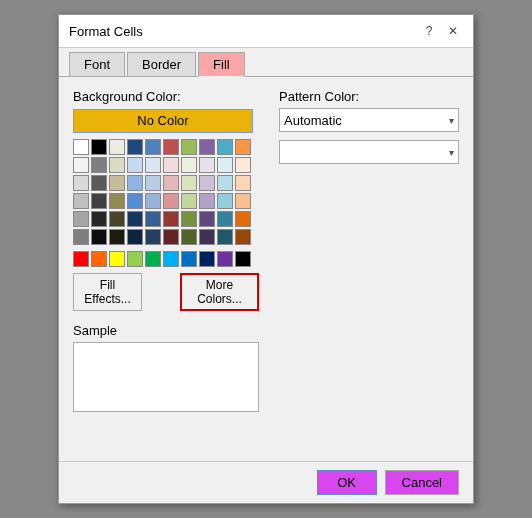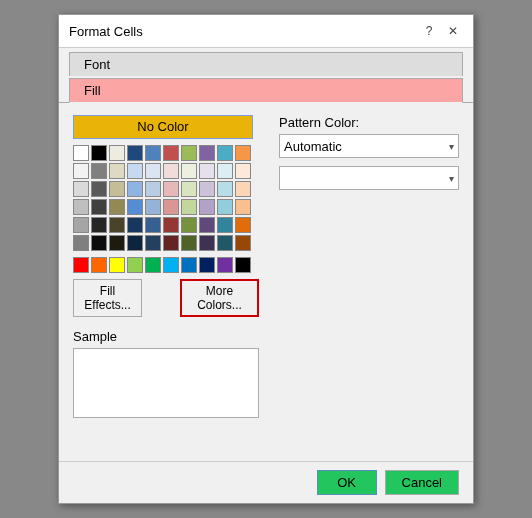--- a/index.html
+++ b/index.html
@@ -48,21 +48,20 @@
       font-size: 12px;
       cursor: pointer;
       color: #444;
     }
     .tabs {
       display: flex;
       background: #f0f0f0;
       border-bottom: 1px solid #aaa;
       padding: 4px 10px 0;
       gap: 2px;
-      flex-direction: column;
     }
     .tab {
       padding: 4px 14px;
       border: 1px solid #aaa;
       border-bottom: none;
       background: #ddd;
       cursor: pointer;
       font-size: 13px;
       color: #000;
     }
@@ -185,21 +184,21 @@
       display: flex;
       justify-content: flex-end;
       align-items: center;
       padding: 8px 14px;
       gap: 8px;
       border-top: 1px solid #ccc;
     }
     .btn-footer {
       padding: 4px 16px;
       border: 1px solid #aaa;
-      background: #22c55e;
+      background: #d946ef;
       cursor: pointer;
       font-size: 13px;
       min-width: 60px;
     }
     .btn-footer.clear-btn {
       background: #f0f0f0;
       color: #888;
     }
     .btn-footer.ok-btn {
       border: 1px solid #5a8fc4;
@@ -214,26 +213,28 @@
   <div class="title-bar">
     <span class="title-bar-left">Format Cells</span>
     <div class="title-bar-icons">
       <div class="title-icon">?</div>
       <div class="title-icon">✕</div>
     </div>
   </div>
 
   <div class="tabs">
     <div class="tab">Font</div>
+    <div class="tab">Border</div>
     <div class="tab active">Fill</div>
   </div>
 
   <div class="content">
 
     <div class="left-panel">
+      <div class="section-label">Background Color:</div>
       <div class="no-color-btn">No Color</div>
 
       <div class="color-grid">
         <div class="color-row">
           <div class="color-cell" style="background:#ffffff"></div>
           <div class="color-cell" style="background:#000000"></div>
           <div class="color-cell" style="background:#eeece1"></div>
           <div class="color-cell" style="background:#1f497d"></div>
           <div class="color-cell" style="background:#4f81bd"></div>
           <div class="color-cell" style="background:#c0504d"></div>

